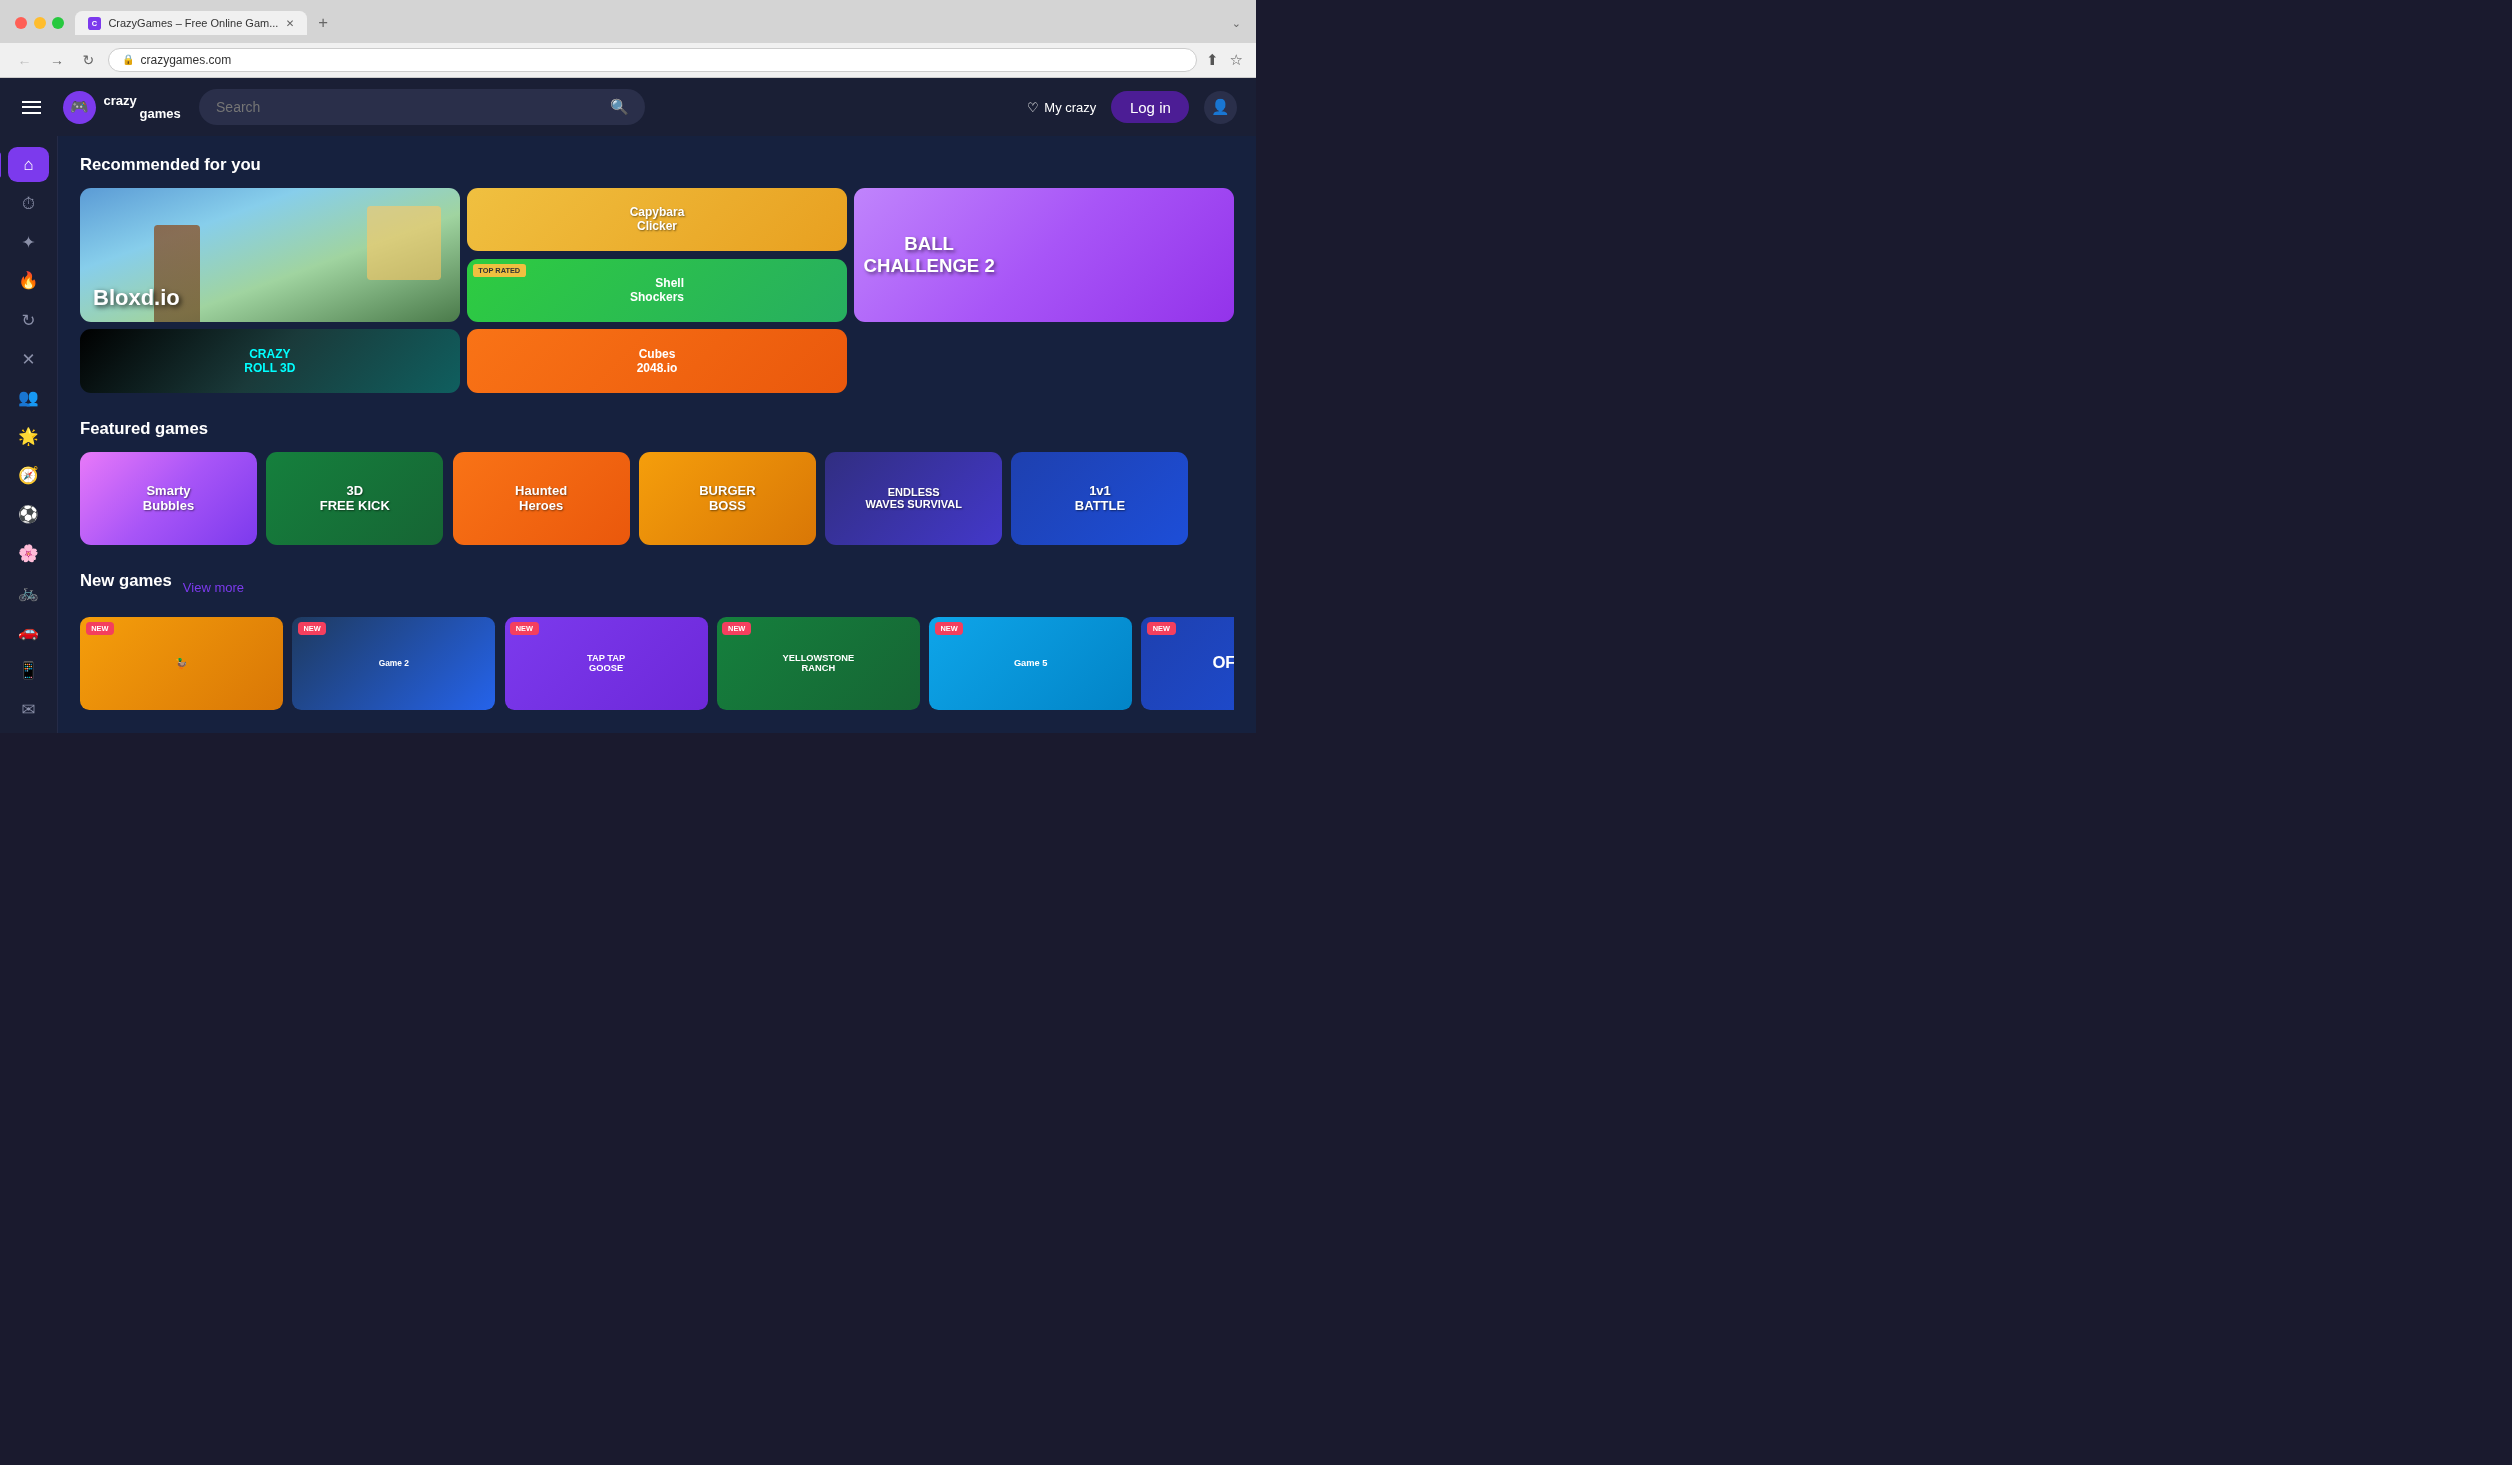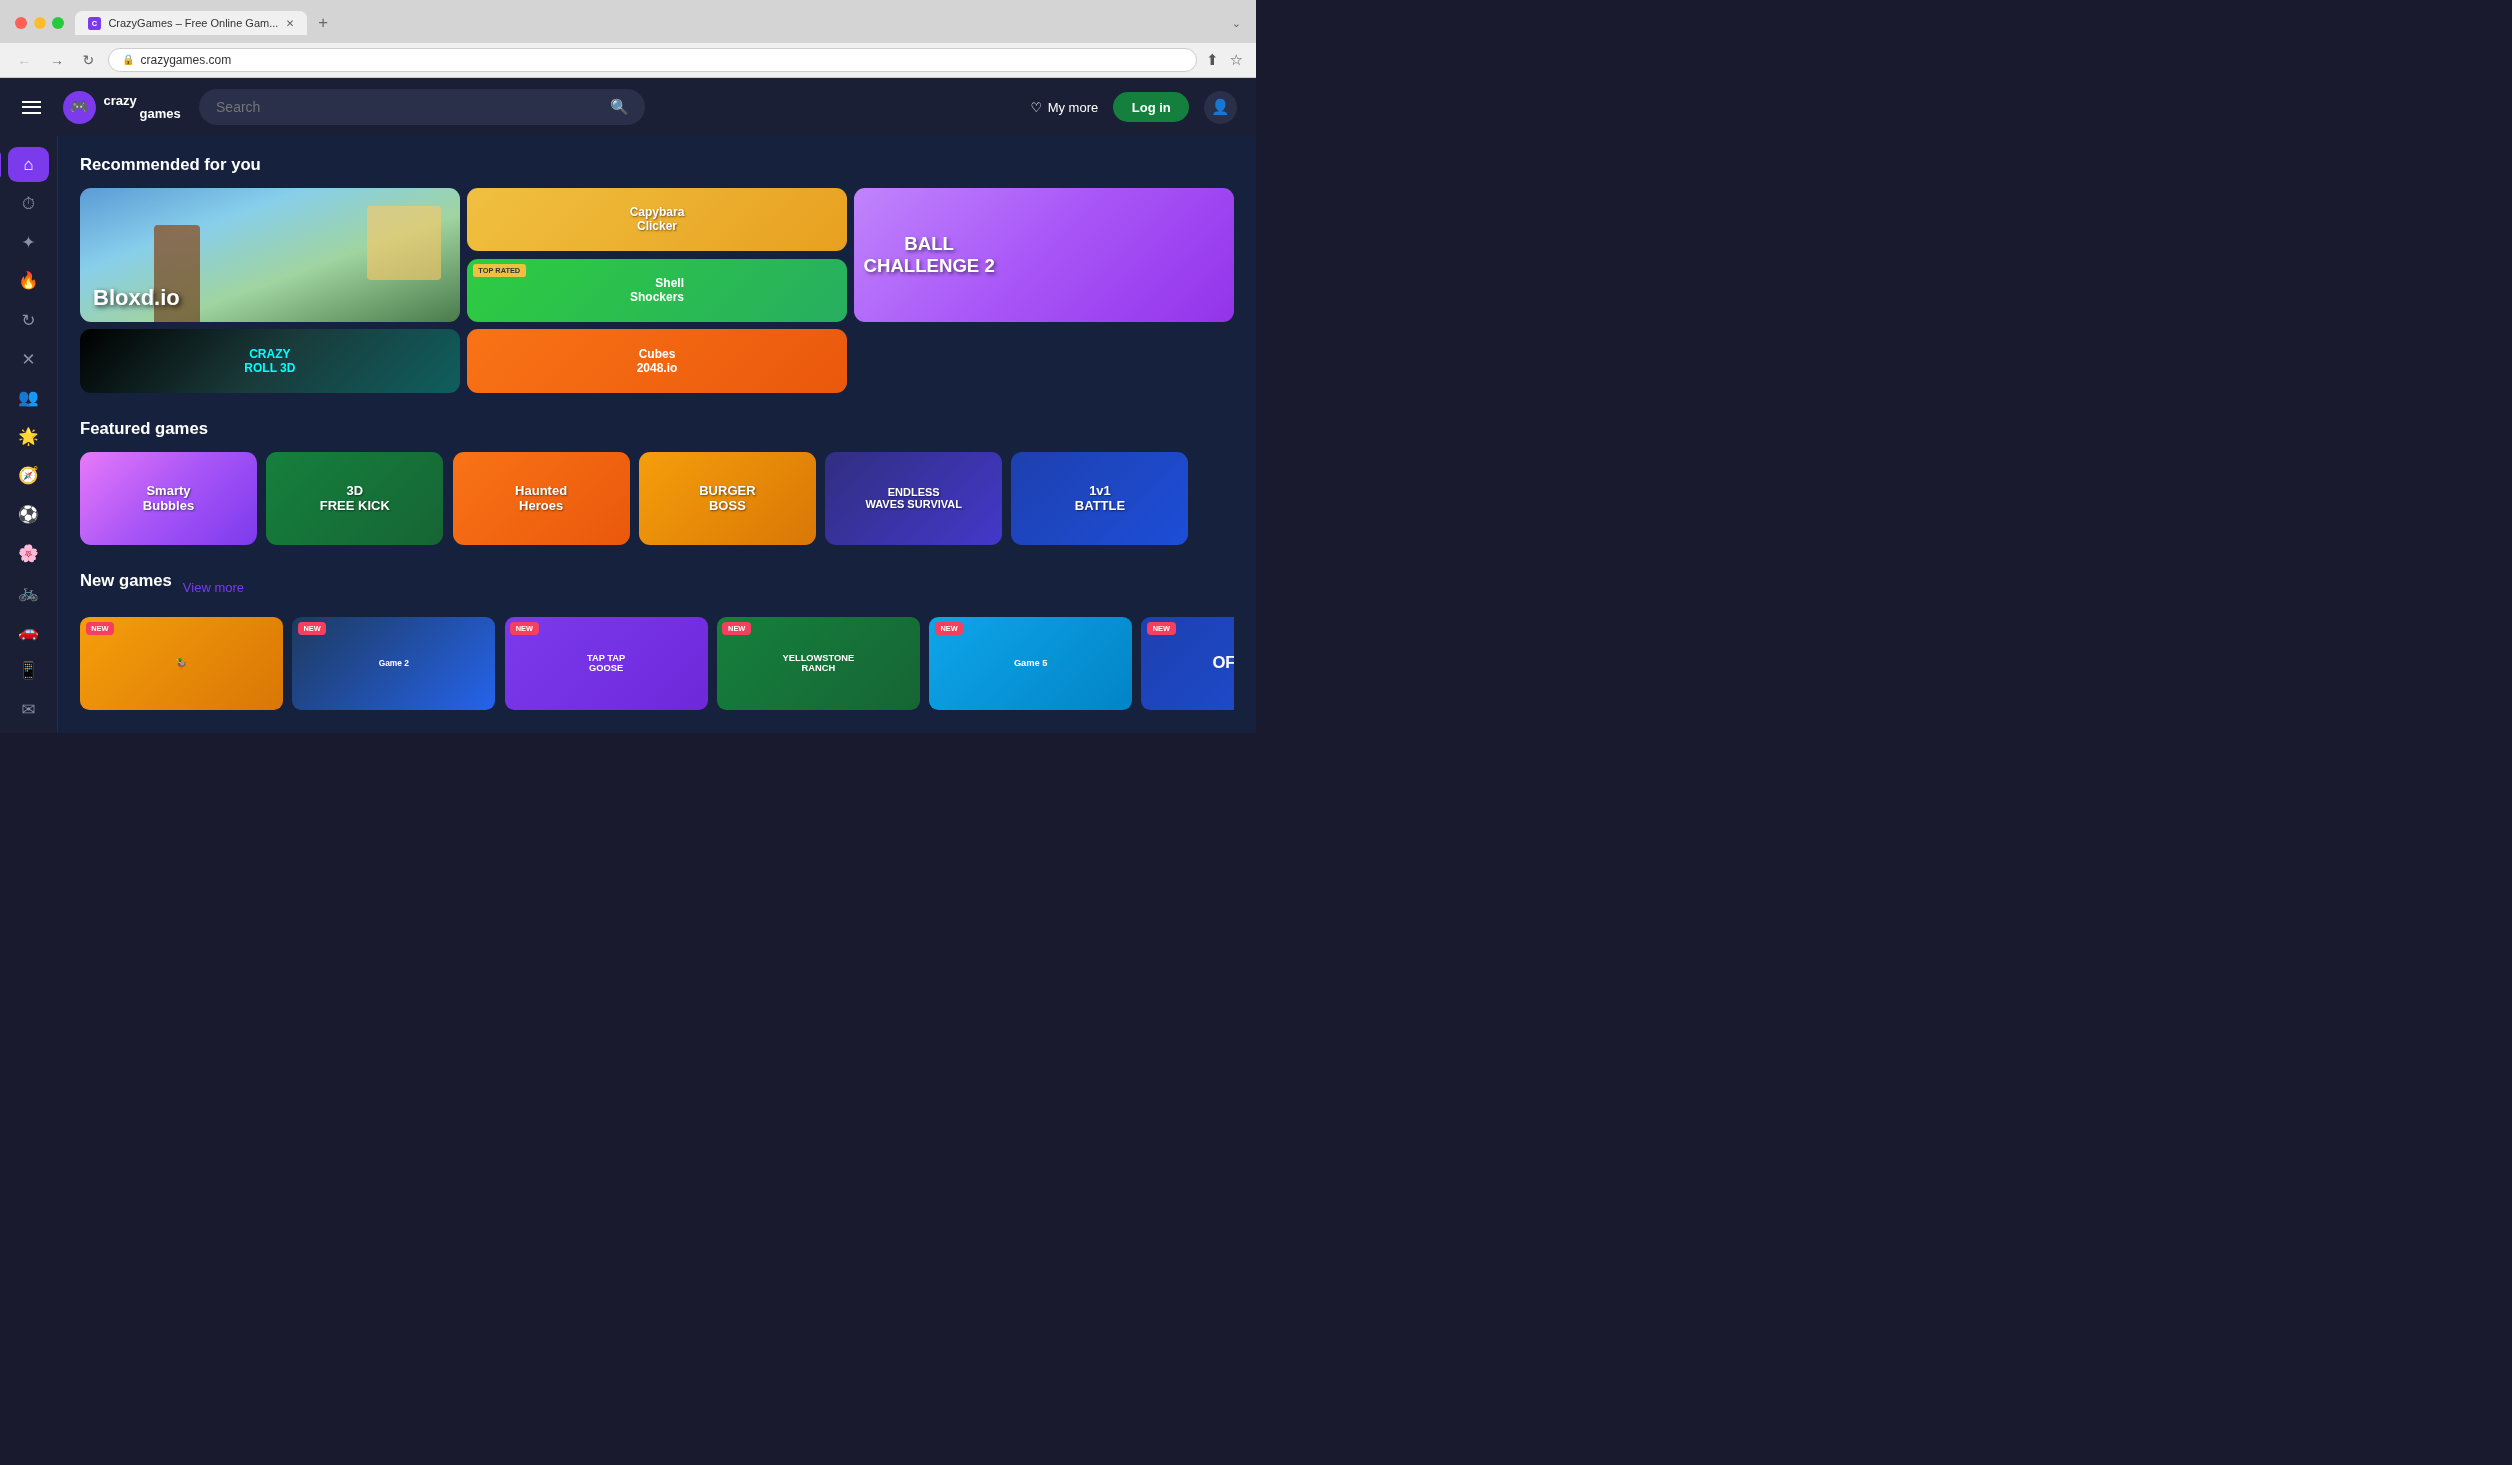--- a/index.html
+++ b/index.html
@@ -230,27 +230,27 @@
       background: none;
       border: none;
       color: white;
       cursor: pointer;
       display: flex;
       align-items: center;
       gap: 5.6px;
       font-size: 13px;
     }
     .login-btn {
-      background: #15803d;
+      background: #4c1d95;
       border: none;
       border-radius: 18.6px;
       color: white;
       padding: 7.4px 18.6px;
-      font-size: 13px;
-      font-weight: 700;
+      font-size: 15px;
+      font-weight: 400;
       cursor: pointer;
     }
     .profile-btn {
       background: #2a2f4a;
       border: none;
       border-radius: 50%;
       width: 33px;
       height: 33px;
       color: #8a8fa8;
       cursor: pointer;
@@ -573,21 +573,21 @@
         <span class="logo-games">games</span>
       </div>
     </div>
     <div class="search-bar">
       <input type="text" placeholder="Search" style="">
       <span class="search-icon">🔍</span>
     </div>
     <div class="nav-right">
       <button class="my-games-btn">
         <span>♡</span>
-        <span>My more</span>
+        <span>My crazy</span>
       </button>
       <button class="login-btn">Log in</button>
       <button class="profile-btn">
         <span>👤</span>
       </button>
     </div>
   </div>
 
   <div class="main-layout">
 

